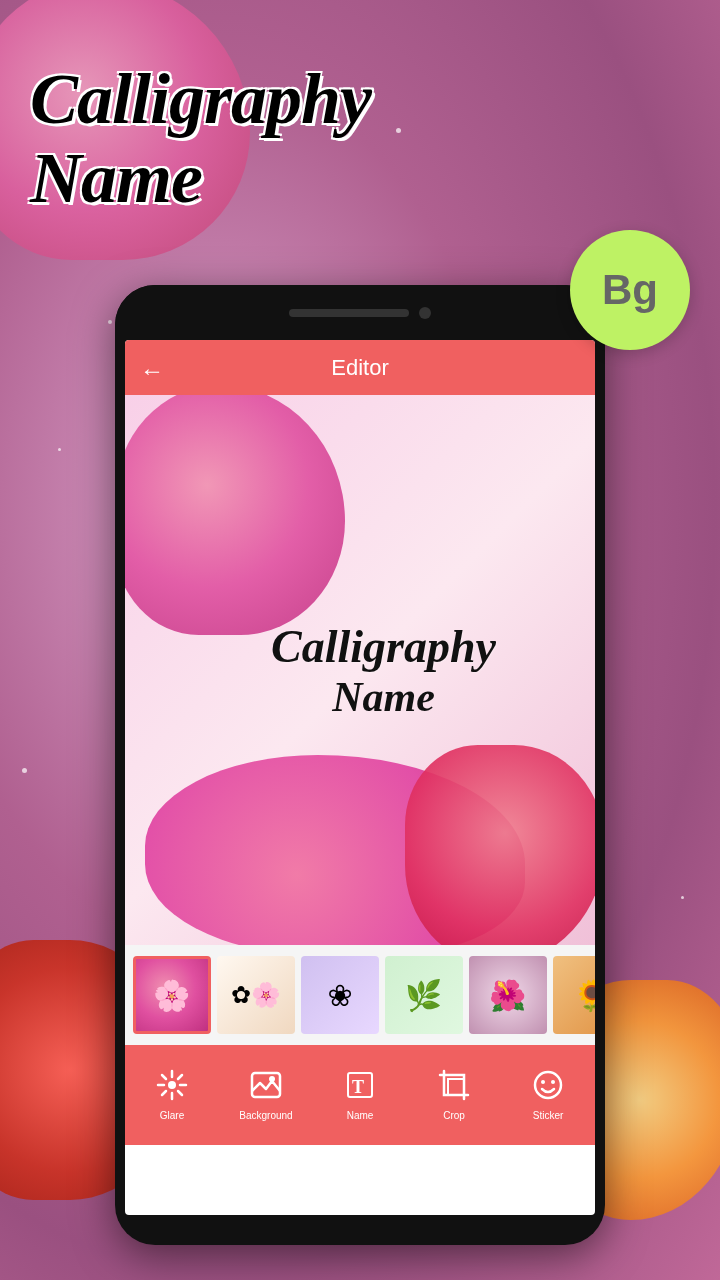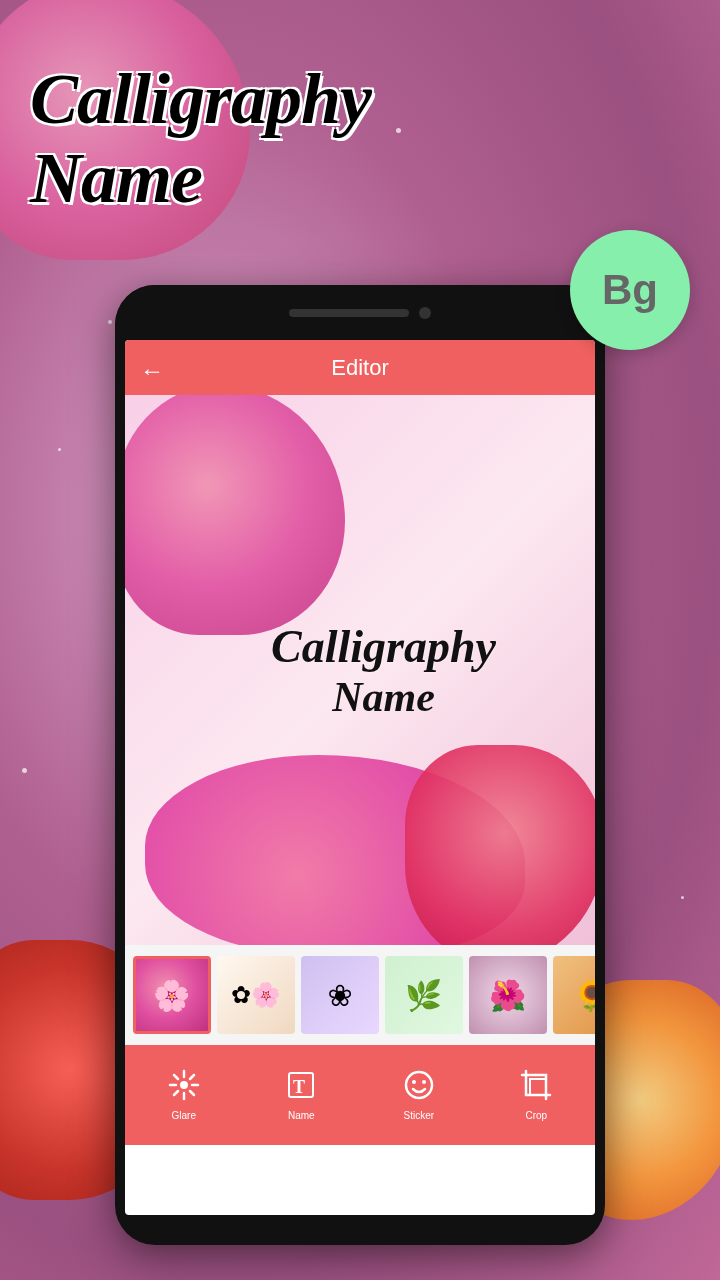--- a/index.html
+++ b/index.html
@@ -89,21 +89,21 @@
       letter-spacing: -1px;
     }
 
     
     .bg-badge {
       position: absolute;
       top: 230px;
       right: 30px;
       width: 120px;
       height: 120px;
-      background: #86efac;
+      background: #bef264;
       border-radius: 50%;
       z-index: 15;
       display: flex;
       align-items: center;
       justify-content: center;
       box-shadow: 0 4px 15px rgba(0,0,0,0.2);
     }
 
     .bg-badge-text {
       font-size: 42px;
@@ -423,50 +423,60 @@
             <line x1="6" y1="6" x2="10" y2="10" stroke="white" stroke-width="2.5" stroke-linecap="round"></line>
             <line x1="22" y1="22" x2="26" y2="26" stroke="white" stroke-width="2.5" stroke-linecap="round"></line>
             <line x1="26" y1="6" x2="22" y2="10" stroke="white" stroke-width="2.5" stroke-linecap="round"></line>
             <line x1="10" y1="22" x2="6" y2="26" stroke="white" stroke-width="2.5" stroke-linecap="round"></line>
             <circle cx="16" cy="16" r="4" fill="white"></circle>
           </svg>
         </span>
         <span class="toolbar-label">Glare</span>
       </div>
 
+      <div class="toolbar-item">
+        <span class="toolbar-icon">
+          <svg class="icon-svg" viewBox="0 0 32 32" fill="none" xmlns="http://www.w3.org/2000/svg">
+            <rect x="2" y="4" width="28" height="24" rx="3" stroke="white" stroke-width="2.5"></rect>
+            <path d="M2 22 L10 14 L16 20 L22 12 L30 22" stroke="white" stroke-width="2.5" stroke-linejoin="round"></path>
+            <circle cx="22" cy="10" r="3" fill="white"></circle>
+          </svg>
+        </span>
+        <span class="toolbar-label">Background</span>
+      </div>
 
       <div class="toolbar-item">
         <span class="toolbar-icon">
           <svg class="icon-svg" viewBox="0 0 32 32" fill="none" xmlns="http://www.w3.org/2000/svg">
             <rect x="4" y="4" width="24" height="24" rx="2" stroke="white" stroke-width="2"></rect>
             <text x="8" y="24" font-size="18" font-weight="bold" fill="white" font-family="serif">T</text>
           </svg>
         </span>
         <span class="toolbar-label">Name</span>
+      </div>
+
+      <div class="toolbar-item">
+        <span class="toolbar-icon">
+          <svg class="icon-svg" viewBox="0 0 32 32" fill="none" xmlns="http://www.w3.org/2000/svg">
+            <path d="M6 2 L6 26 L30 26" stroke="white" stroke-width="2.5" stroke-linecap="round"></path>
+            <path d="M2 6 L26 6 L26 30" stroke="white" stroke-width="2.5" stroke-linecap="round"></path>
+            <rect x="10" y="10" width="16" height="16" stroke="white" stroke-width="2" fill="none"></rect>
+          </svg>
+        </span>
+        <span class="toolbar-label">Crop</span>
       </div>
 
       <div class="toolbar-item">
         <span class="toolbar-icon">
           <svg class="icon-svg" viewBox="0 0 32 32" fill="none" xmlns="http://www.w3.org/2000/svg">
             <circle cx="16" cy="16" r="13" stroke="white" stroke-width="2.5"></circle>
             <circle cx="11" cy="13" r="2" fill="white"></circle>
             <circle cx="21" cy="13" r="2" fill="white"></circle>
             <path d="M10 20 Q16 26 22 20" stroke="white" stroke-width="2.5" stroke-linecap="round" fill="none"></path>
           </svg>
         </span>
         <span class="toolbar-label">Sticker</span>
       </div>
 
-      <div class="toolbar-item">
-        <span class="toolbar-icon">
-          <svg class="icon-svg" viewBox="0 0 32 32" fill="none" xmlns="http://www.w3.org/2000/svg">
-            <path d="M6 2 L6 26 L30 26" stroke="white" stroke-width="2.5" stroke-linecap="round"></path>
-            <path d="M2 6 L26 6 L26 30" stroke="white" stroke-width="2.5" stroke-linecap="round"></path>
-            <rect x="10" y="10" width="16" height="16" stroke="white" stroke-width="2" fill="none"></rect>
-          </svg>
-        </span>
-        <span class="toolbar-label">Crop</span>
-      </div>
-
     </div>
 
   </div>
 </div>
 
 </body></html>

